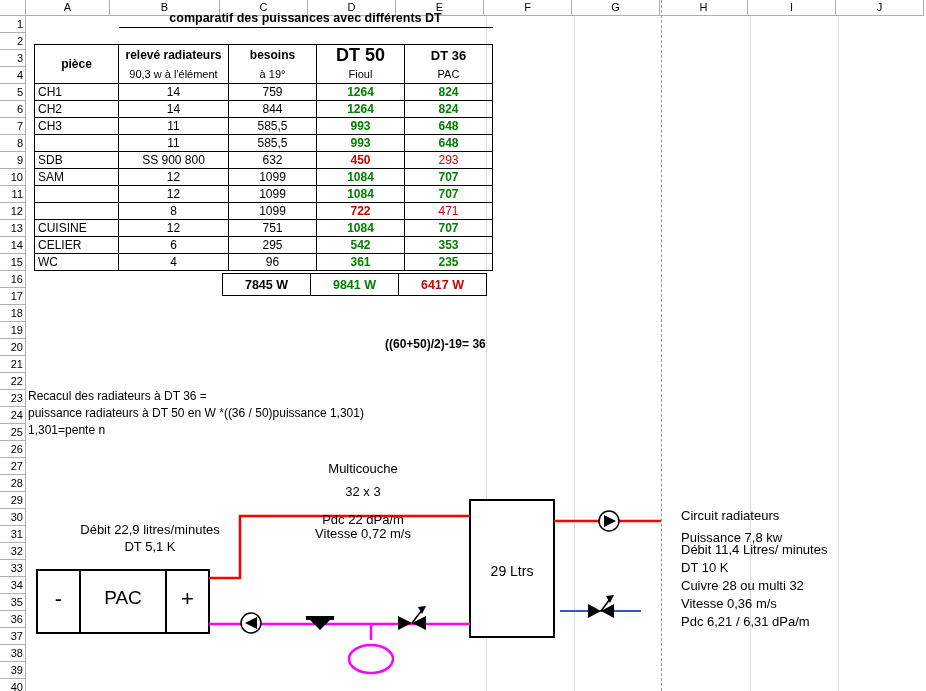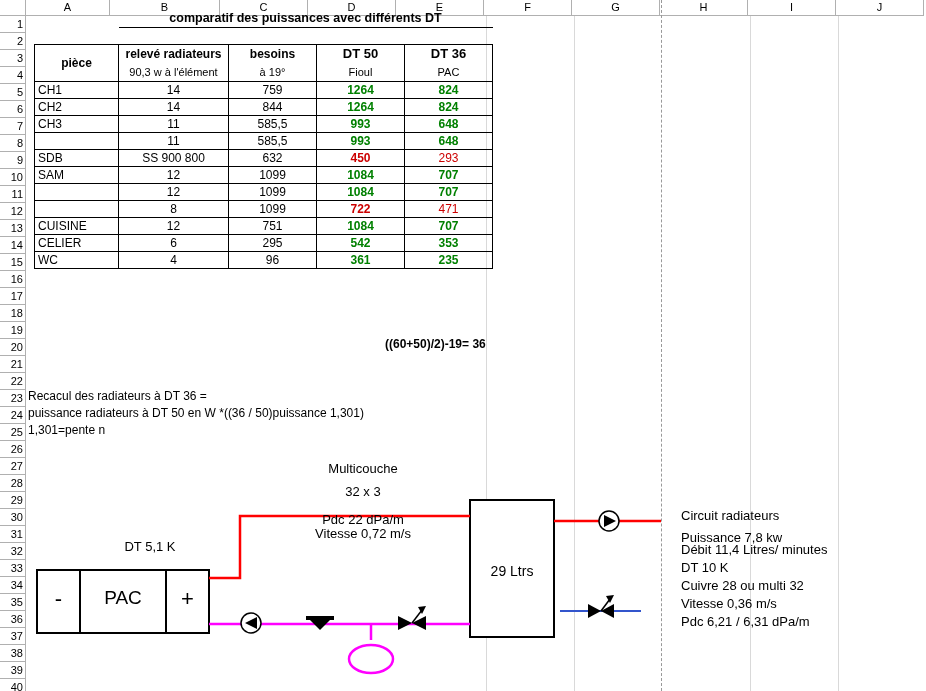--- a/index.html
+++ b/index.html
@@ -231,21 +231,21 @@
       <td class="nb"></td>
           <td class="nb"></td>
           <td class="nb"></td>
           <td class="nb"></td>
           <td class="nb"></td>
     </tr>
     <tr>
       <td class="hdr" rowspan="2" style="width:84px">pièce</td>
       <td class="hdr" style="width:110px; border-bottom:none; height:19px">relevé radiateurs</td>
       <td class="hdr" style="width:88px; border-bottom:none; height:19px">besoins</td>
-      <td class="hdr" style="width:88px; border-bottom:none; height:19px; font-size:13px">DT 50</td>
+      <td class="hdr" style="width:88px; border-bottom:none; height:19px; font-size:18px">DT 50</td>
       <td class="hdr" style="width:88px; border-bottom:none; height:19px; font-size:13px">DT 36</td>
     </tr>
     <tr>
       <td class="hdr hdr-small" style="border-top:none; height:18px">90,3 w à l'élément</td>
       <td class="hdr hdr-small" style="border-top:none; height:18px">à 19°</td>
       <td class="hdr hdr-small" style="border-top:none; height:18px; font-weight:normal">Fioul</td>
       <td class="hdr hdr-small sp-red" style="border-top:none; height:18px; font-weight:normal">PAC</td>
     </tr>
 
     <tr>
@@ -321,20 +321,29 @@
     <tr>
       <td class="l">WC</td>
       <td class="c">4</td>
       <td class="c">96</td>
       <td class="c green bold">361</td>
       <td class="c green bold">235</td>
     </tr>
   </tbody>
     </table>
 
+  <table class="totals-table" style="left:222px; top:273px;">
+    <tbody>
+        <tr>
+      <td style="width:88px">7845 W</td>
+      <td class="green" style="width:88px">9841 W</td>
+      <td class="red" style="width:88px">6417 W</td>
+    </tr>
+  </tbody>
+    </table>
 
   <div class="txt b" style="left:385px; top:337px;">((60+50)/2)-19= 36</div>
   <div class="txt" style="left:28px; top:389px;">Recacul des radiateurs à DT 36 =</div>
 
   <div class="txt" style="left:28px; top:406px;">puissance radiateurs à DT 50 en W *((36 / 50)puissance 1,301)</div>
 
   <div class="txt" style="left:28px; top:423px;">1,301=pente n</div>
 
   <svg class="diagram" viewBox="0 0 926 691">
 
@@ -377,20 +386,21 @@
       <line x1="601" y1="611" x2="610" y2="599" stroke="#000000" stroke-width="1.5"></line>
       <polygon points="606,596 614,595 610,603" fill="#000000"></polygon>
     </g>
   </svg>
 
   <div class="dtxt" style="left:300px; top:460px; width:126px;">Multicouche</div>
   <div class="dtxt" style="left:300px; top:483px; width:126px;">32 x 3</div>
   <div class="dtxt" style="left:290px; top:494px; width:146px;margin-top:31px;">Vitesse 0,72 m/s</div>
   <div class="dtxt" style="left:290px; top:511px; width:146px;">Pdc 22 dPa/m</div>
 
+  <div class="dtxt" style="left:30px; top:521px; width:240px;">Débit 22,9 litres/minutes</div>
   <div class="dtxt" style="left:40px; top:538px; width:220px;">DT 5,1 K</div>
 
   <div class="dtxt" style="left:37px; top:590px; width:43px; font-size:22px;">-</div>
   <div class="dtxt" style="left:80px; top:589px; width:86px; font-size:19px;">PAC</div>
   <div class="dtxt" style="left:166px; top:590px; width:43px; font-size:22px;">+</div>
 
   <div class="dtxt" style="left:470px; top:563px; width:84px; font-size:14px;">29 Ltrs</div>
 
   <div class="dtxt left" style="left:681px; top:507px;">Circuit radiateurs</div>
   <div class="dtxt left" style="left:681px; top:529px;">Puissance 7,8 kw</div>

